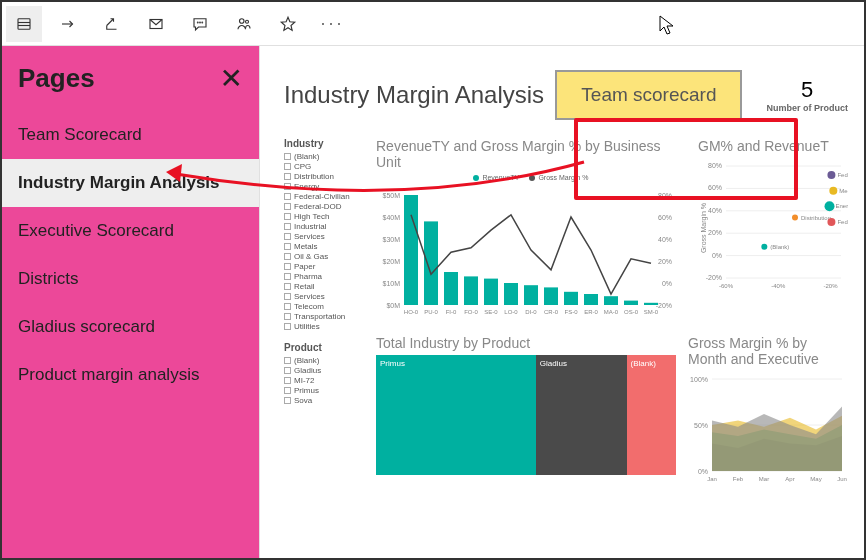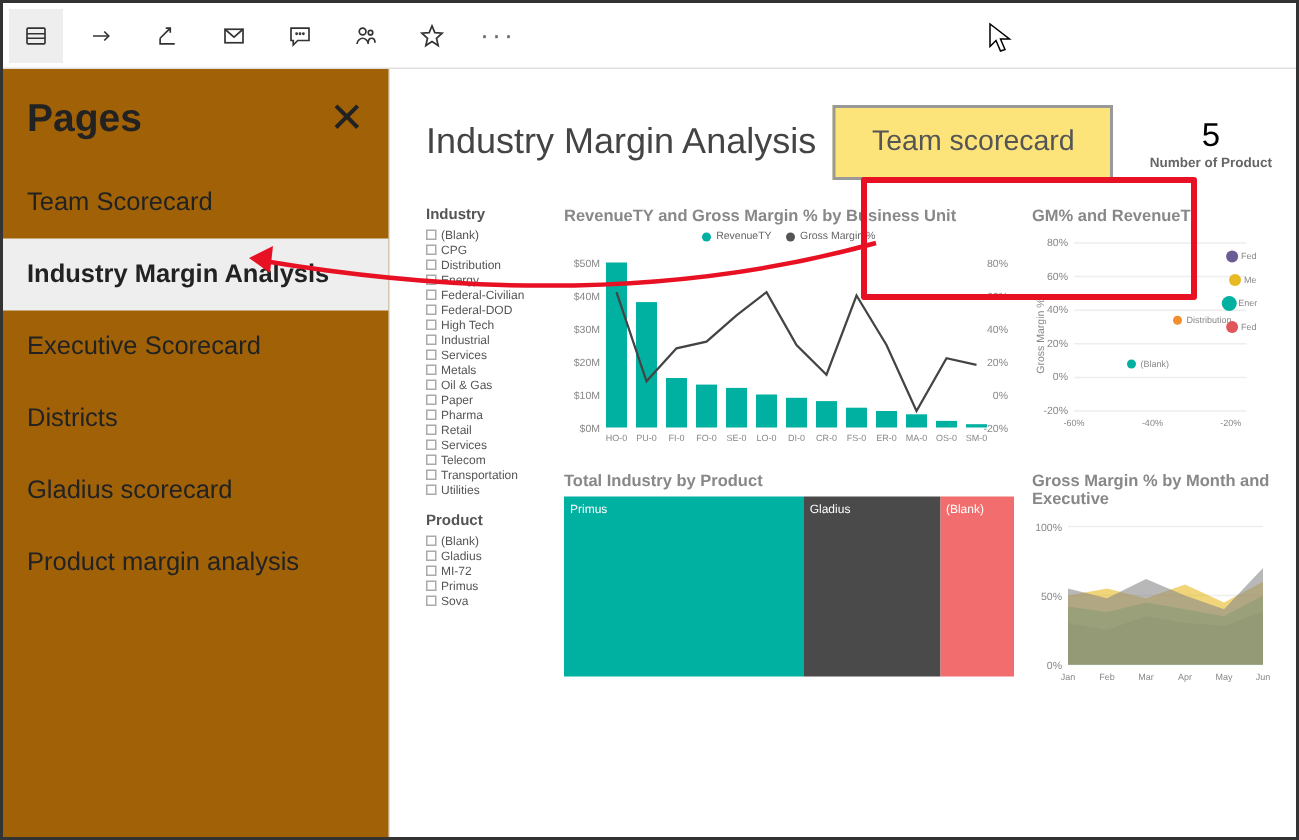--- a/index.html
+++ b/index.html
@@ -6,21 +6,21 @@
   body { font-family: "Segoe UI", Arial, sans-serif; background: #fff; width: 866px; height: 560px; overflow: hidden; position: relative; border: 2px solid #333; }
   
   .toolbar { height: 44px; display: flex; align-items: center; padding: 0 4px; border-bottom: 1px solid #e0e0e0; gap: 8px; }
   .toolbar-btn { width: 36px; height: 36px; display: flex; align-items: center; justify-content: center; cursor: pointer; color: #333; }
   .toolbar-btn.active { background: #eee; }
   .toolbar-btn svg { width: 18px; height: 18px; stroke: #333; fill: none; stroke-width: 1.5; }
   .toolbar-btn.more { font-size: 18px; letter-spacing: 2px; color: #666; }
   
   .main { display: flex; height: calc(100% - 44px); }
   
-  .sidebar { width: 258px; border-right: 1px solid #e0e0e0; padding: 16px 0; background: #a16207; }
+  .sidebar { width: 258px; border-right: 1px solid #e0e0e0; padding: 16px 0; background: #ec4899; }
   .sidebar-header { display: flex; justify-content: space-between; align-items: center; padding: 0 16px 16px 16px; }
   .sidebar-title { font-size: 26px; font-weight: 600; color: #222; }
   .close-x { font-size: 28px; cursor: pointer; color: #222; }
   .nav-item { padding: 14px 16px; font-size: 17px; color: #222; cursor: pointer; }
   .nav-item.selected { background: #eee; font-weight: 700; }
   
   .content { flex: 1; padding: 24px 16px 0 24px; position: relative; overflow: hidden; }
   .content-header { display: flex; align-items: center; }
   .page-title { font-size: 24px; font-weight: 300; color: #444; flex: 1; }
   .scorecard-btn { background: #fce47a; border: 2px solid #999; padding: 12px 24px; font-size: 19px; color: #555; cursor: pointer; }
@@ -35,21 +35,21 @@
   
   .report-body { display: flex; margin-top: 18px; gap: 10px; }
   .filters { width: 86px; font-size: 8px; color: #555; }
   .filter-group-title { font-weight: 700; margin-bottom: 3px; font-size: 10px; }
   .filter-item { display: flex; align-items: center; gap: 3px; margin-bottom: 1px; }
   .filter-item .cb { width: 7px; height: 7px; border: 1px solid #aaa; flex-shrink: 0; }
   
   .visuals { flex: 1; }
   .viz-row { display: flex; gap: 12px; margin-bottom: 10px; }
   .viz { position: relative; }
-  .viz-title { font-size: 11px; color: #888; margin-bottom: 4px; font-weight: bold; }
+  .viz-title { font-size: 14px; color: #888; margin-bottom: 4px; }
   .legend { display: flex; gap: 10px; font-size: 7px; color: #666; margin-bottom: 4px; justify-content: center; }
   .legend-item { display: flex; align-items: center; gap: 3px; }
   .legend-sw { width: 6px; height: 6px; border-radius: 50%; }
   
   .combo-chart { width: 300px; height: 140px; position: relative; }
   .combo-chart svg { width: 100%; height: 100%; }
   
   .scatter { width: 150px; height: 140px; }
   .treemap { width: 300px; height: 120px; display: flex; }
   .tm-block { color: #fff; font-size: 8px; padding: 4px; }

